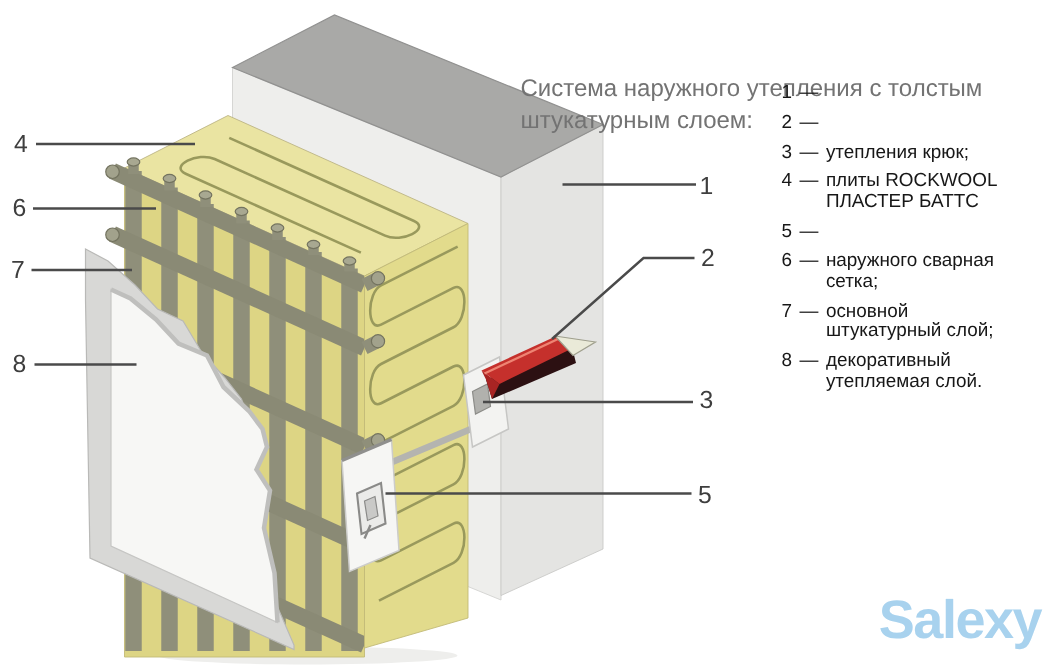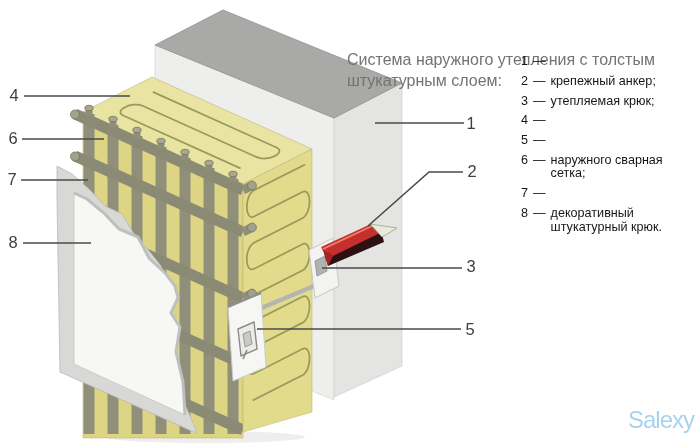--- a/index.html
+++ b/index.html
@@ -7,21 +7,21 @@
           font-family:"Liberation Sans",sans-serif;}
   .diagram-svg{position:absolute;left:0;top:0;}
   .title{position:absolute;left:347px;top:5px;width:352px;font-size:16px;line-height:21px;
          color:#737373;white-space:pre-line;margin-top:44px;}
   .legend{position:absolute;left:521px;top:55px;width:178px;font-size:12.6px;line-height:13.5px;
           color:#171717;}
   .li{display:flex;margin-bottom:6.3px;}
   .li-num{flex:0 0 9px;}
   .li-dash{flex:0 0 auto;margin:0 5px 0 3px;}
   .li-text{white-space:pre-line;}
-  .watermark{position:absolute;right:6px;bottom:11px;font-size:24px;font-weight:normal;
+  .watermark{position:absolute;right:6px;bottom:11px;font-size:36px;font-weight:bold;
              letter-spacing:-1px;color:#a8d2ee;}
   text.co{font-family:"Liberation Sans",sans-serif;font-size:16.5px;fill:#3e3e3e;}
 </style>
 </head>
 <body>
 
 <div class="canvas">
 
   <svg class="diagram-svg" width="520" height="445" viewBox="0 0 520 445">
 
@@ -154,47 +154,50 @@
 штукатурным слоем:</div>
 
   <div class="legend">
     <div class="li">
       <span class="li-num">1</span>
       <span class="li-dash">—</span>
     </div>
     <div class="li">
       <span class="li-num">2</span>
       <span class="li-dash">—</span>
-      <span class="li-text">крепежный анкер;</span>
     </div>
     <div class="li">
       <span class="li-num">3</span>
       <span class="li-dash">—</span>
-      <span class="li-text">утепляемая крюк;</span>
+      <span class="li-text">утепления крюк;</span>
     </div>
     <div class="li">
       <span class="li-num">4</span>
       <span class="li-dash">—</span>
+      <span class="li-text">плиты ROCKWOOL
+ПЛАСТЕР БАТТС</span>
     </div>
     <div class="li">
       <span class="li-num">5</span>
       <span class="li-dash">—</span>
     </div>
     <div class="li">
       <span class="li-num">6</span>
       <span class="li-dash">—</span>
       <span class="li-text">наружного сварная
 сетка;</span>
     </div>
     <div class="li">
       <span class="li-num">7</span>
       <span class="li-dash">—</span>
+      <span class="li-text">основной
+штукатурный слой;</span>
     </div>
     <div class="li">
       <span class="li-num">8</span>
       <span class="li-dash">—</span>
       <span class="li-text">декоративный
-штукатурный крюк.</span>
+утепляемая слой.</span>
     </div>
   </div>
 
   <div class="watermark">Salexy</div>
 </div>
 
 </body></html>

